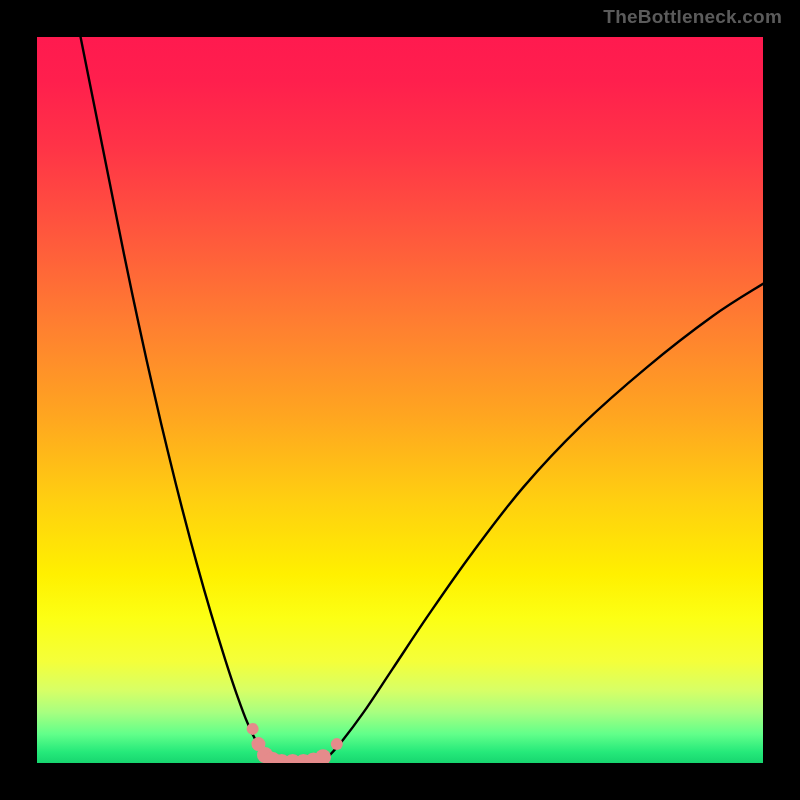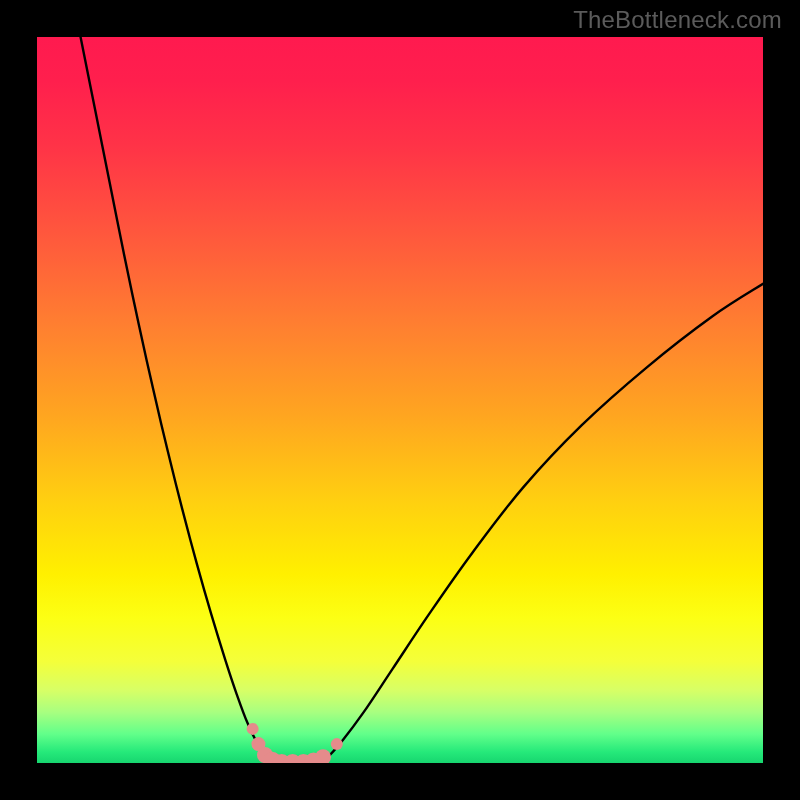--- a/index.html
+++ b/index.html
@@ -40,22 +40,22 @@
     top: 0;
     width: 726px;
     height: 726px;
     overflow: visible;
   }
   .watermark {
     position: absolute;
     top: 6px;
     right: 18px;
     color: #5b5b5b;
-    font-size: 24px;
-    font-weight: 400;
+    font-size: 19px;
+    font-weight: 700;
     letter-spacing: 0.2px;
     text-align: center;
   }
 </style>
 </head>
 <body>
 
 <div class="frame">
   <div class="watermark">TheBottleneck.com</div>
   <div class="plot">

